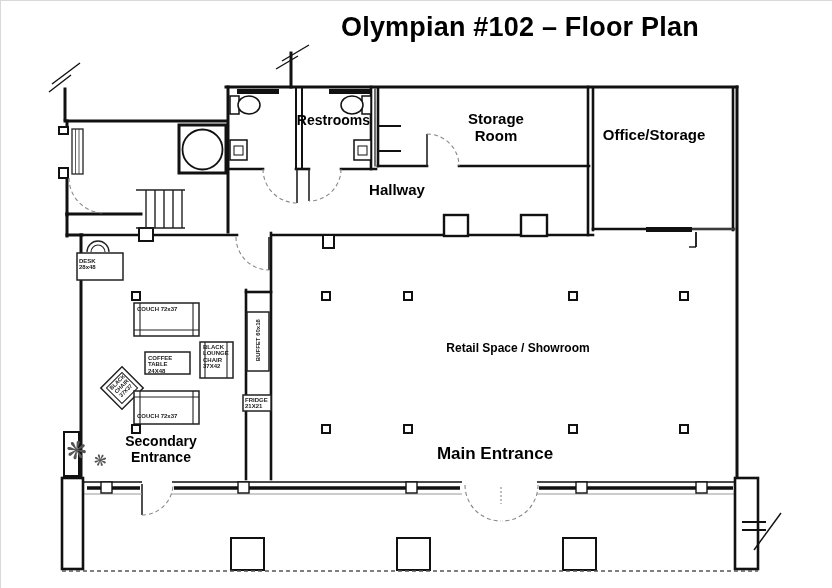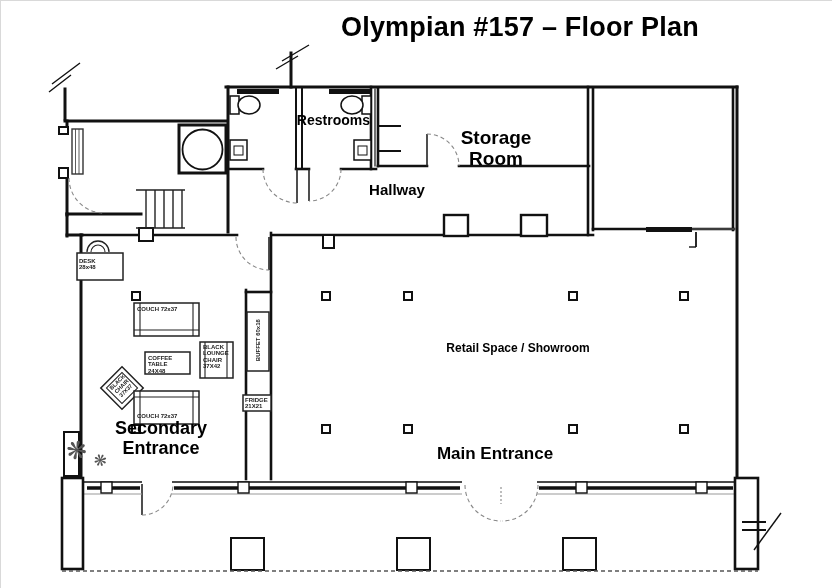--- a/index.html
+++ b/index.html
@@ -205,28 +205,29 @@
     <path d="M61,570 H757" stroke="#555" stroke-width="1.6" stroke-dasharray="4,3" fill="none"></path>
 
     <g stroke="#111" stroke-width="1.4" fill="none">
       <path d="M281,60 L308,44 M275,68 L297,55"></path>
       <path d="M51,83 L79,62 M48,91 L70,74"></path>
       <path d="M753,549 L780,512"></path>
       <path d="M741,521 H765 M741,529 H765" stroke-width="2"></path>
     </g>
   </svg>
 
-  <div class="title">Olympian #157 – Floor Plan</div>
+  <div class="title">Olympian #102 – Floor Plan</div>
 
   <div class="lbl" style="left:247px;top:112px;width:122px;font-size:14px;text-align:right;">Restrooms</div>
-  <div class="lbl" style="left:445px;top:110px;width:100px;font-size:19px;margin-top:16px;">Storage Room</div>
+  <div class="lbl" style="left:445px;top:110px;width:100px;font-size:15px;">Storage Room</div>
+  <div class="lbl" style="left:585px;top:126px;width:136px;font-size:15px;">Office/Storage</div>
   <div class="lbl" style="left:346px;top:181px;width:100px;font-size:15px;">Hallway</div>
   <div class="lbl" style="left:397px;top:341px;width:240px;font-size:12px;">Retail Space / Showroom</div>
   <div class="lbl" style="left:424px;top:443px;width:140px;font-size:17px;">Main Entrance</div>
-  <div class="lbl" style="left:112px;top:417px;width:96px;font-size:18px;">Secondary Entrance</div>
+  <div class="lbl" style="left:112px;top:433px;width:96px;font-size:14px;">Secondary Entrance</div>
 
   <div class="flbl" style="left:78px;top:257px;width:34px;">DESK
 28x48</div>
   <div class="flbl" style="left:136px;top:305px;">COUCH 72x37</div>
   <div class="flbl" style="left:147px;top:354px;width:44px;">COFFEE TABLE
 24X48</div>
   <div class="flbl" style="left:202px;top:343px;width:30px;">BLACK
 LOUNGE
 CHAIR
 37X42</div>

